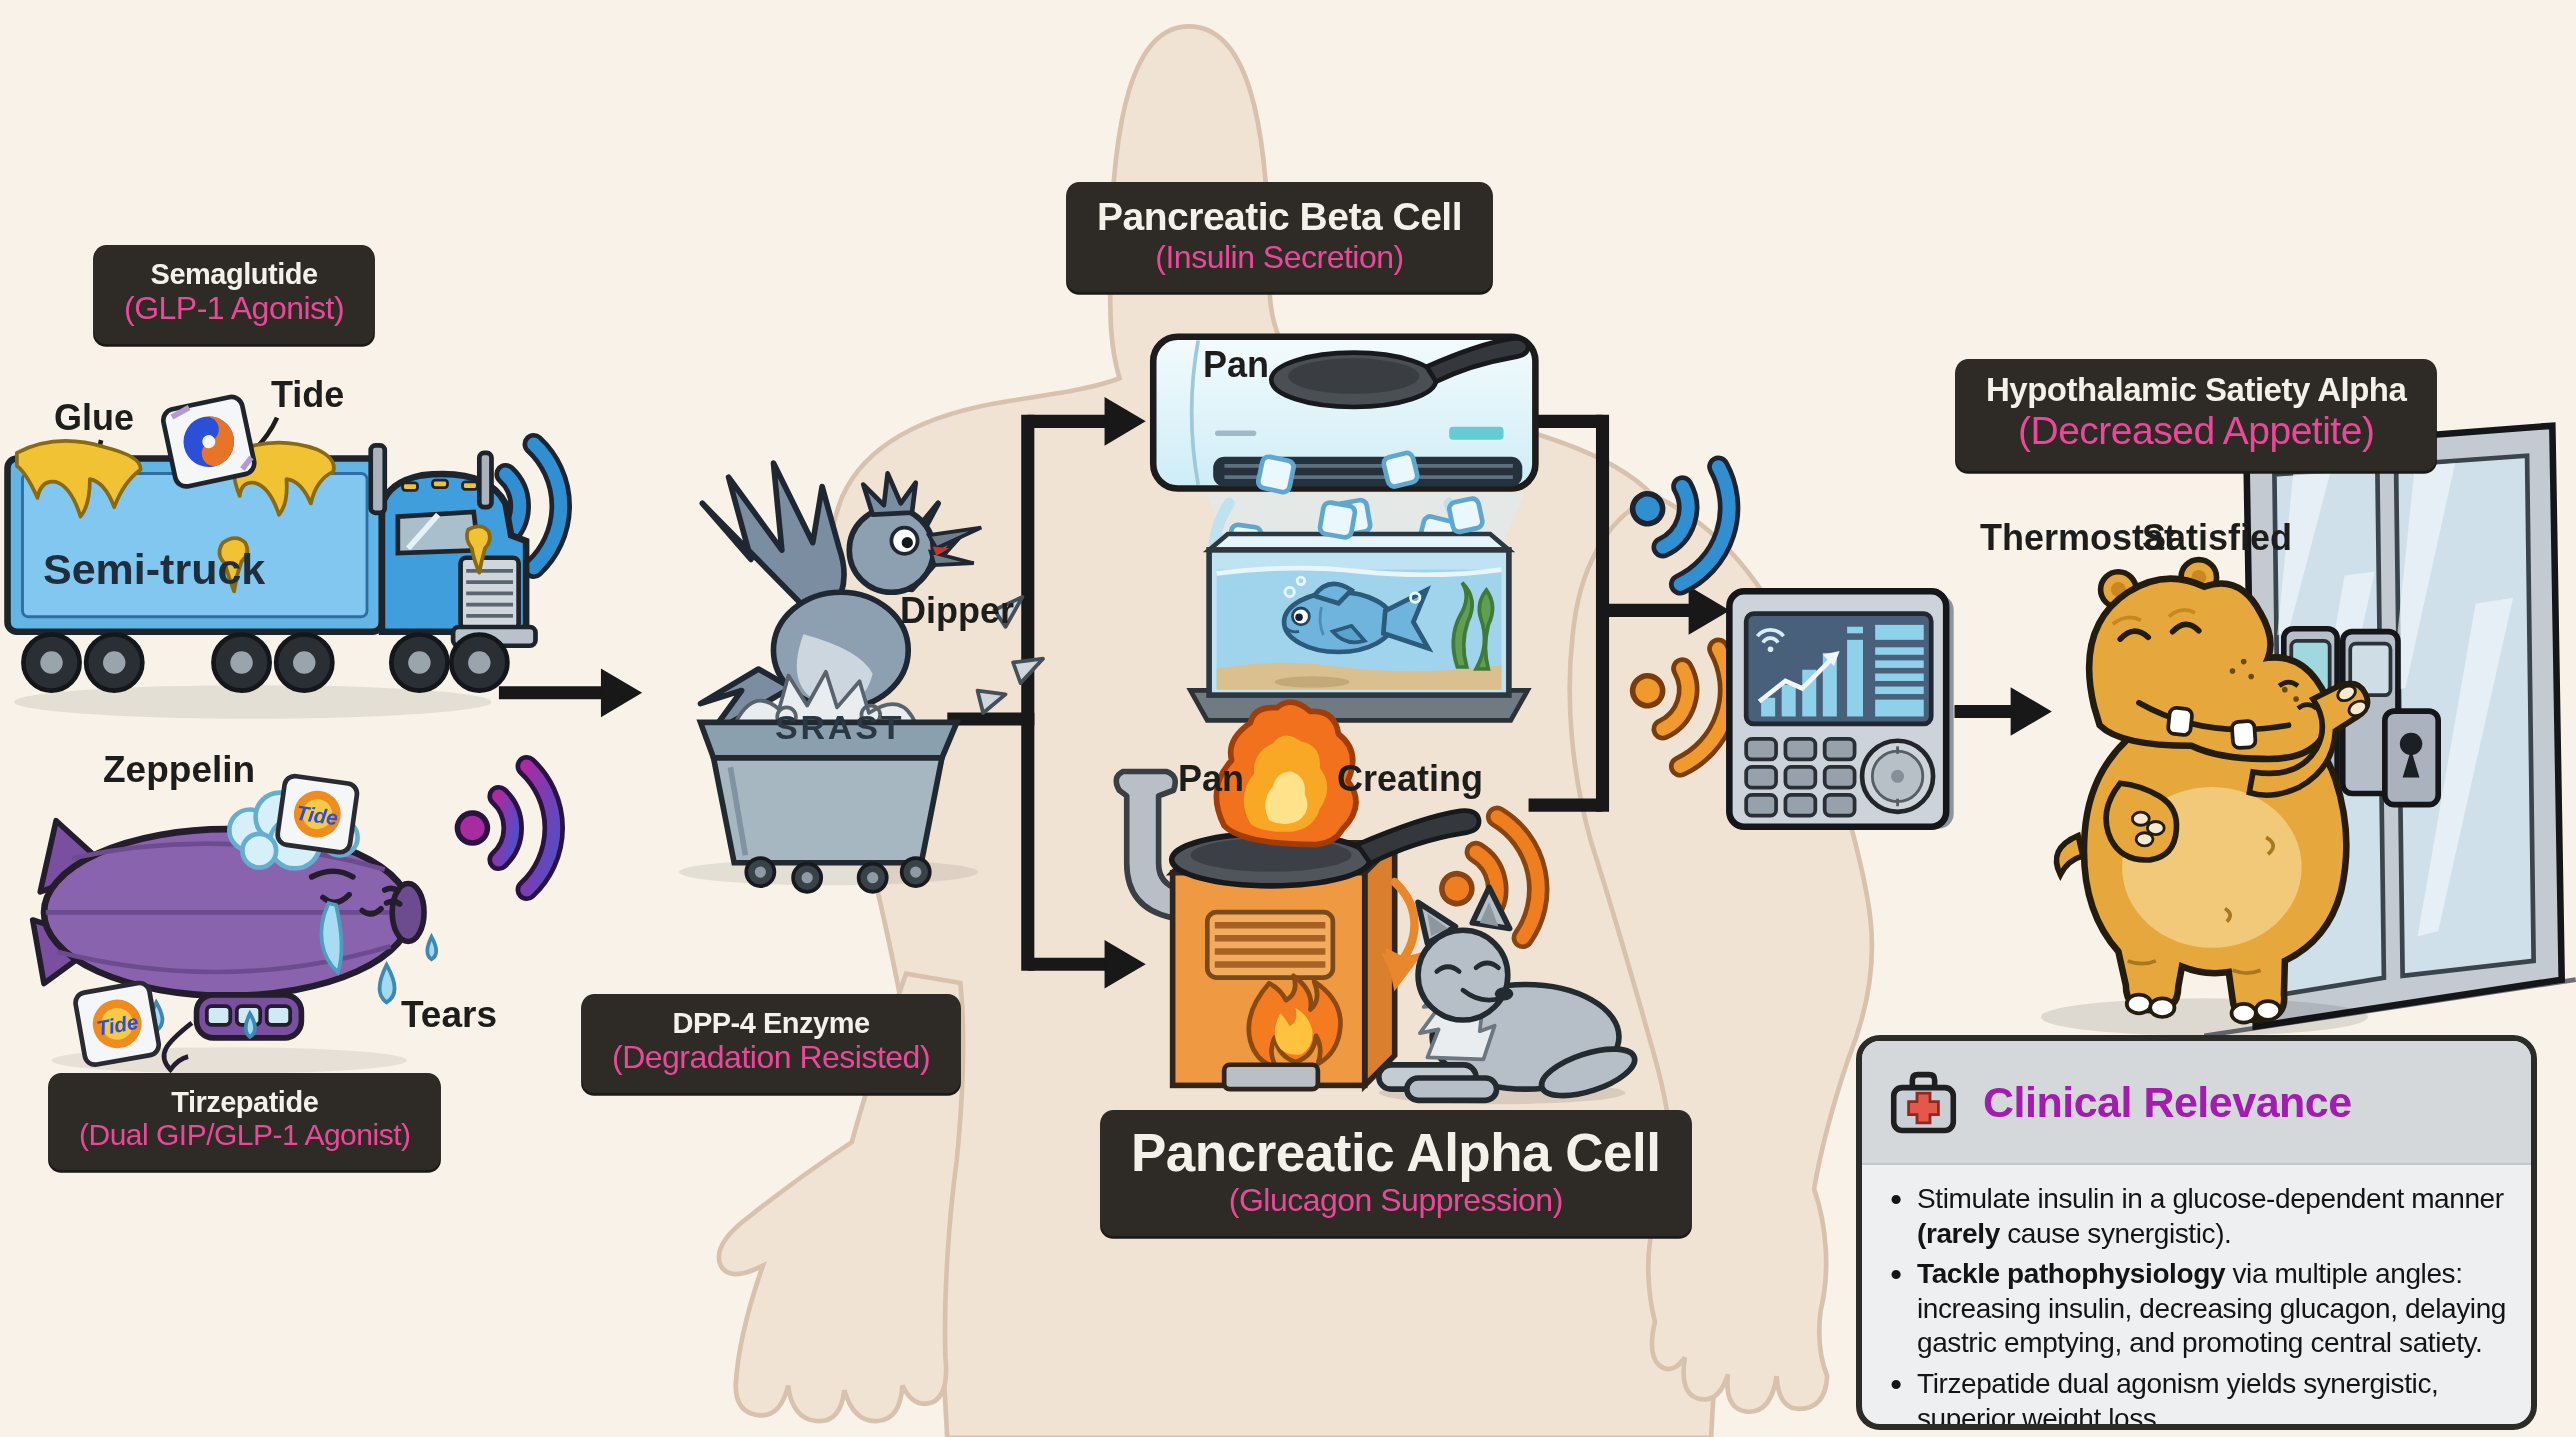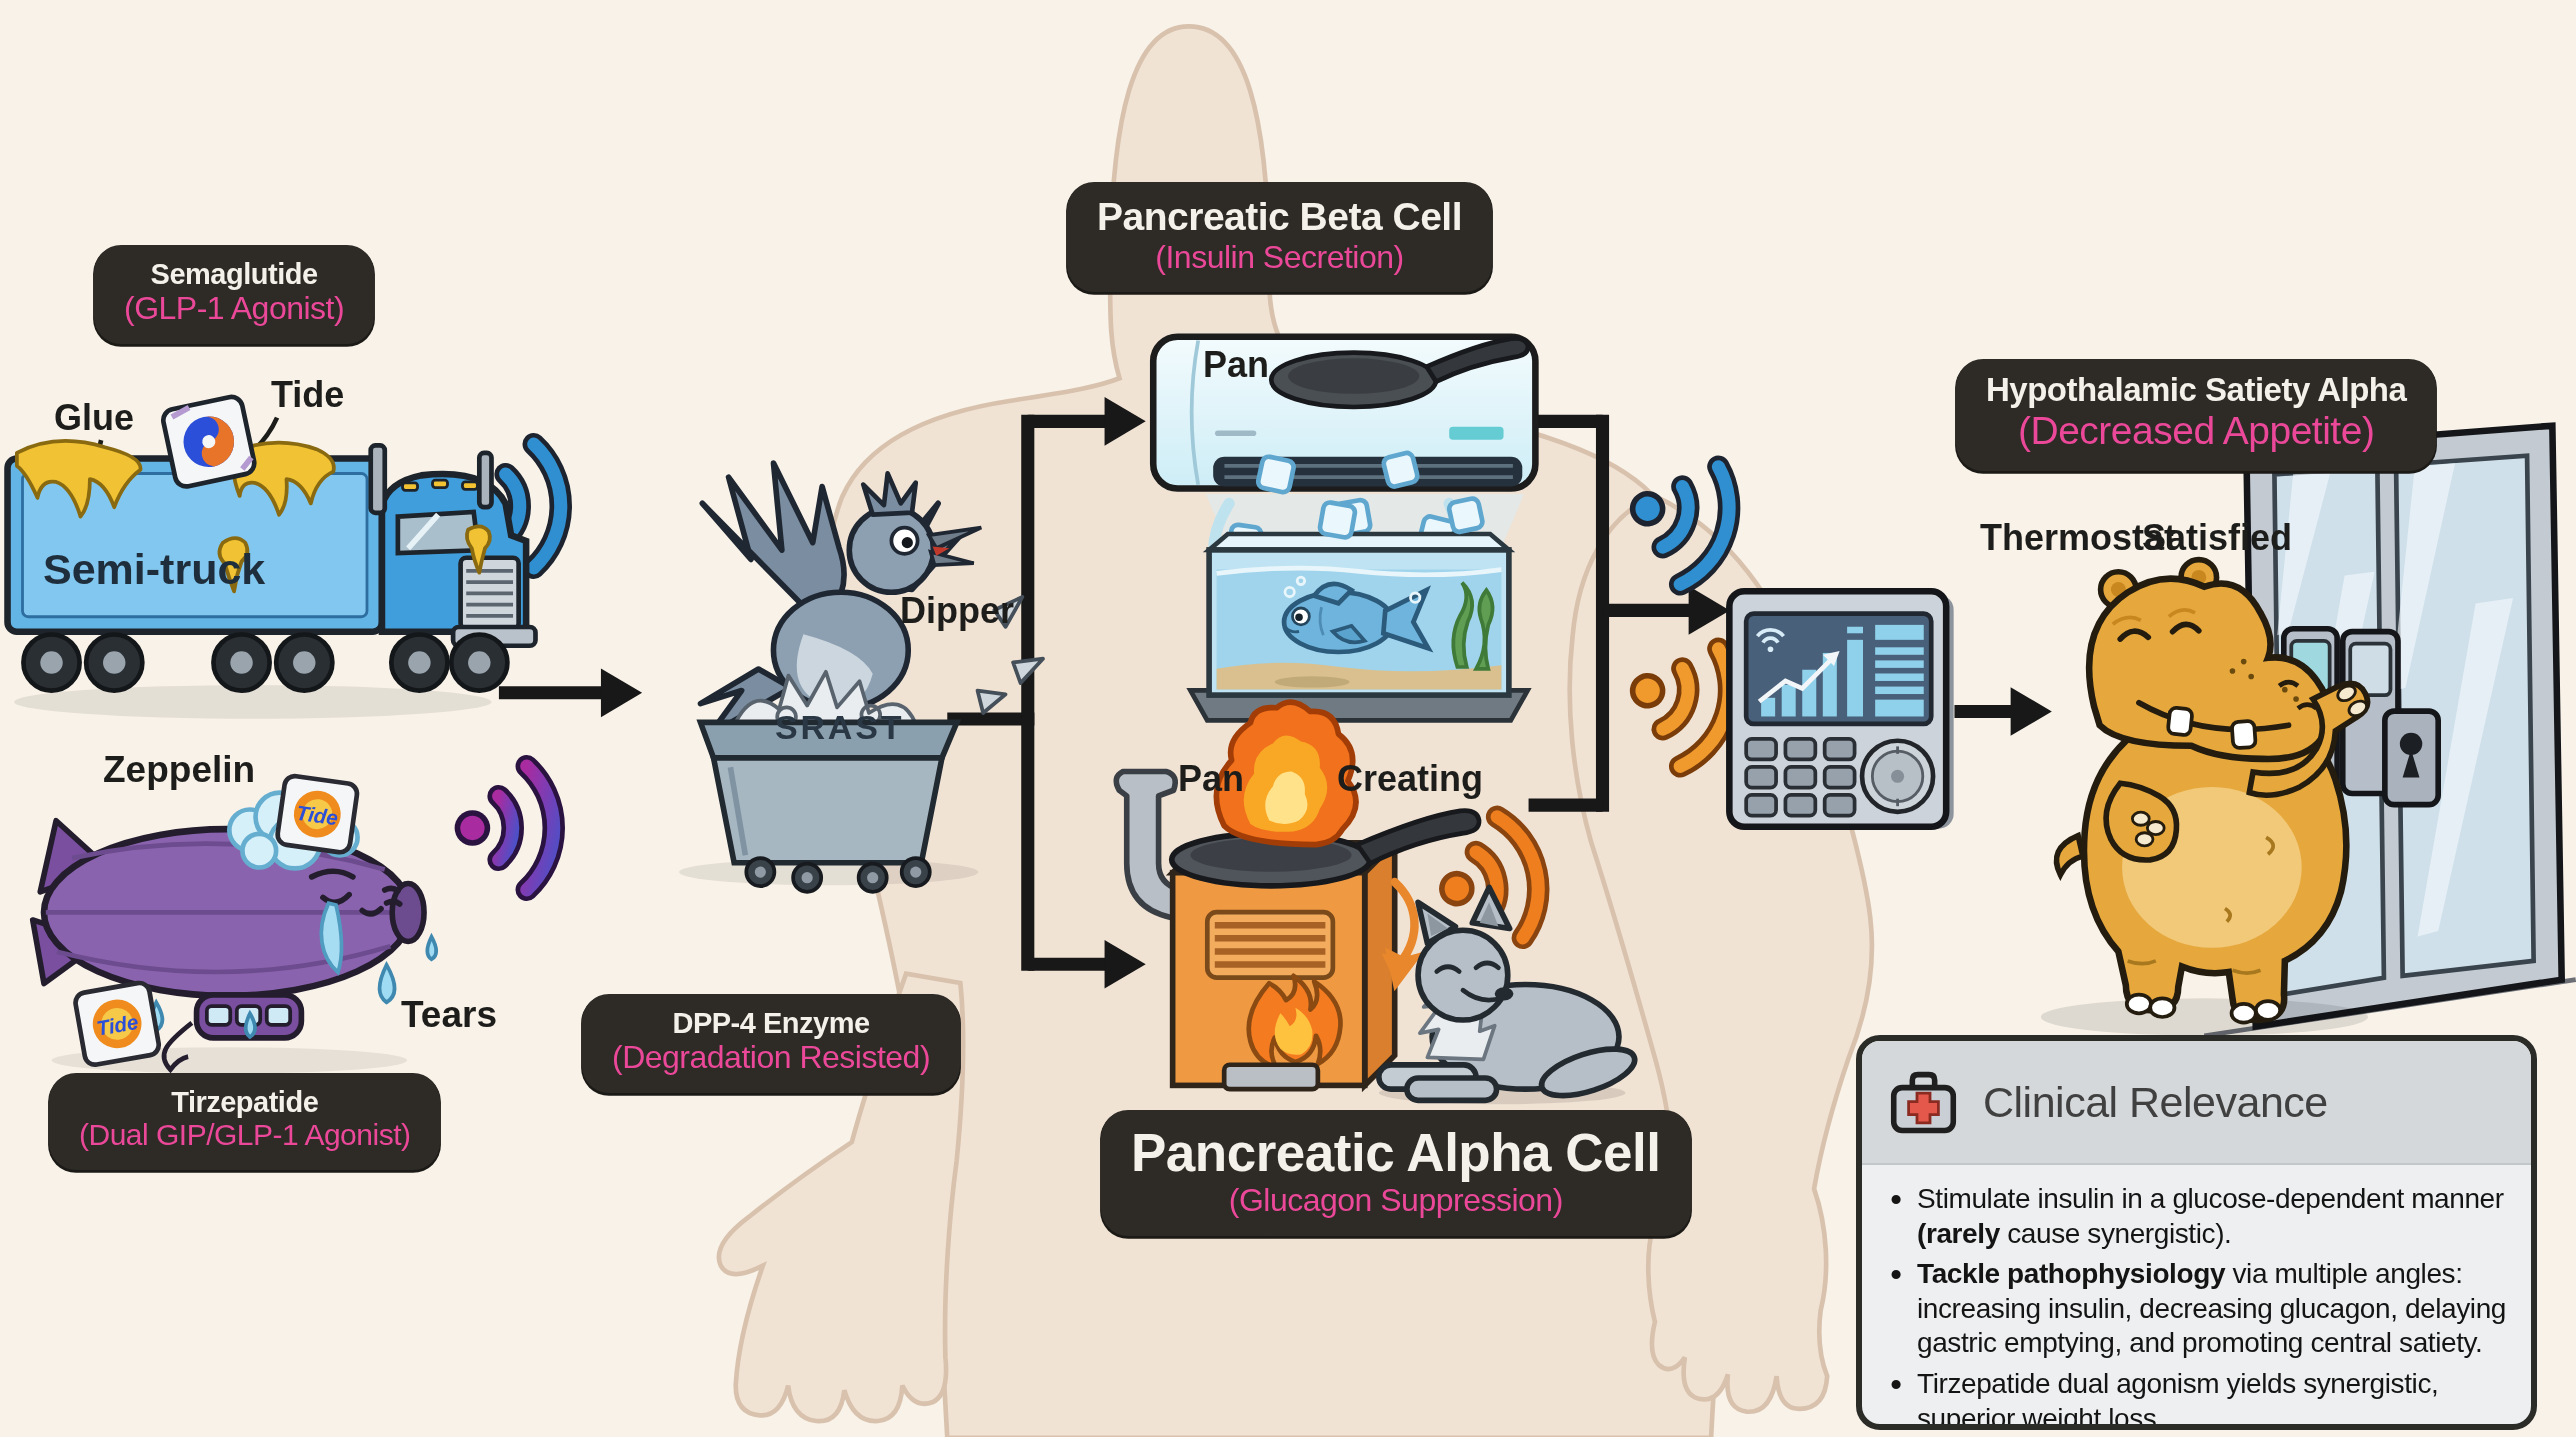--- a/index.html
+++ b/index.html
@@ -2,35 +2,35 @@
 <html style="font-size:15px"><head>
 <meta charset="utf-8">
 <style>
   html,body{margin:0;padding:0}
   body{font-family:"Liberation Sans",sans-serif;background:#f8f2e8}
   .stage{position:relative;width:2576px;height:1438px;overflow:hidden;background:#f8f2e8}
   .abs{position:absolute}
   svg{display:block;overflow:visible}
 
   
-  .tag{position:absolute;background:#2e2b27;border-radius:27px;padding:13px 30px 17px;
+  .tag{position:absolute;background:#2e2b27;border-radius:12px;padding:13px 30px 17px;
        text-align:center;color:#f4f1ea;white-space:nowrap;z-index:40;
        box-shadow:0 1.9px 0 0.9px #1c1a17}
   .tag-title{font-weight:700;font-size:29px;line-height:1.12;letter-spacing:-0.5px}
   .tag-sub{font-weight:400;font-size:32px;line-height:1.15;color:#ec4899;letter-spacing:-0.5px}
 
   
   .note{position:absolute;font-weight:700;font-size:36px;color:#1d1d1b;white-space:nowrap;z-index:40}
 
   
   .clinical{position:absolute;left:1856px;top:1035px;width:681px;height:395px;z-index:45;
             background:#edeff0;border:6.6px solid #2b2b28;border-radius:24px;box-sizing:border-box;overflow:hidden}
   .clinical-header{display:flex;align-items:center;gap:24px;background:#d4d8da;
                    border-bottom:2.8px solid #c2c7ca;padding:17px 26px;height:88px}
-  .clinical-title{font-weight:400;font-size:43px;color:#404040;letter-spacing:-0.5px}
+  .clinical-title{font-weight:700;font-size:43px;color:#a21caf;letter-spacing:-0.5px}
   .clinical-body{padding:17px 24px 9.4px 19px}
   .clinical-body ul{margin:0;padding:0;list-style:none}
   .clinical-body li{position:relative;padding-left:36px;font-size:28px;line-height:1.24;
                     color:#141414;letter-spacing:-0.4px;margin-bottom:5.6px}
   .clinical-body li::before{content:"\2022";position:absolute;left:9.4px;top:-1.9px;font-size:32px;font-weight:700}
   .b{font-weight:700}
 </style>
 </head>
 <body>
 

